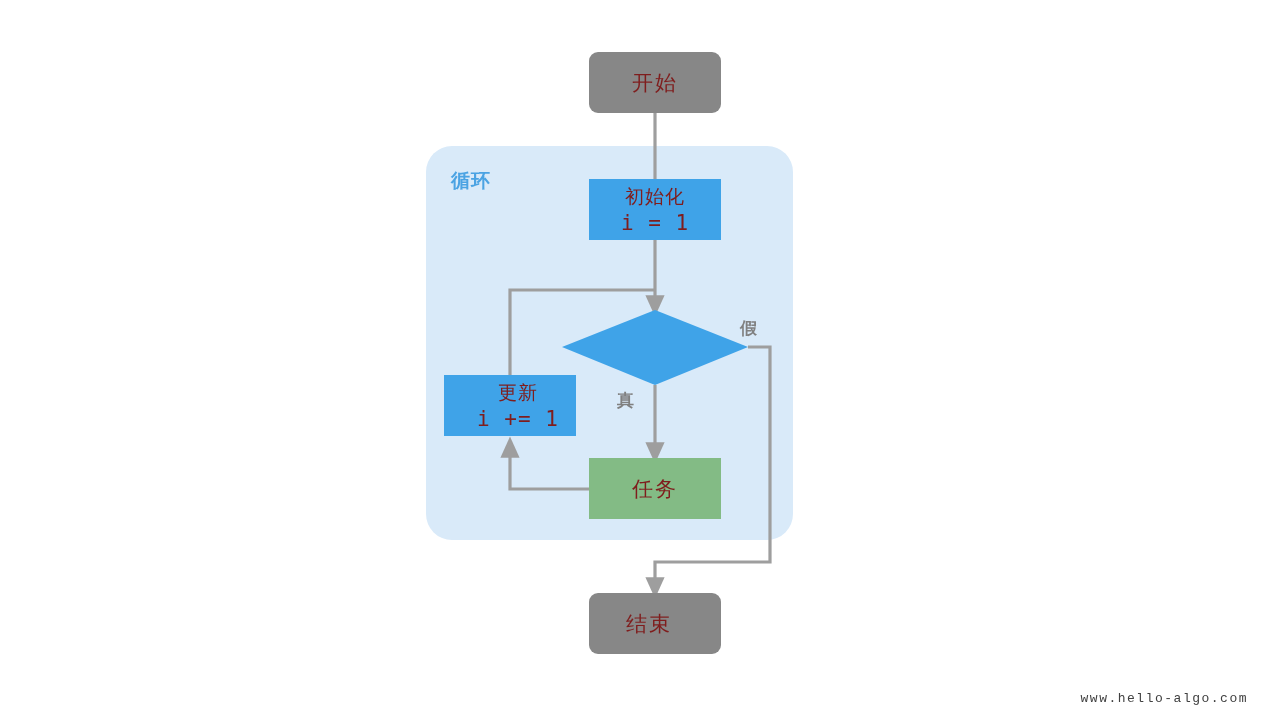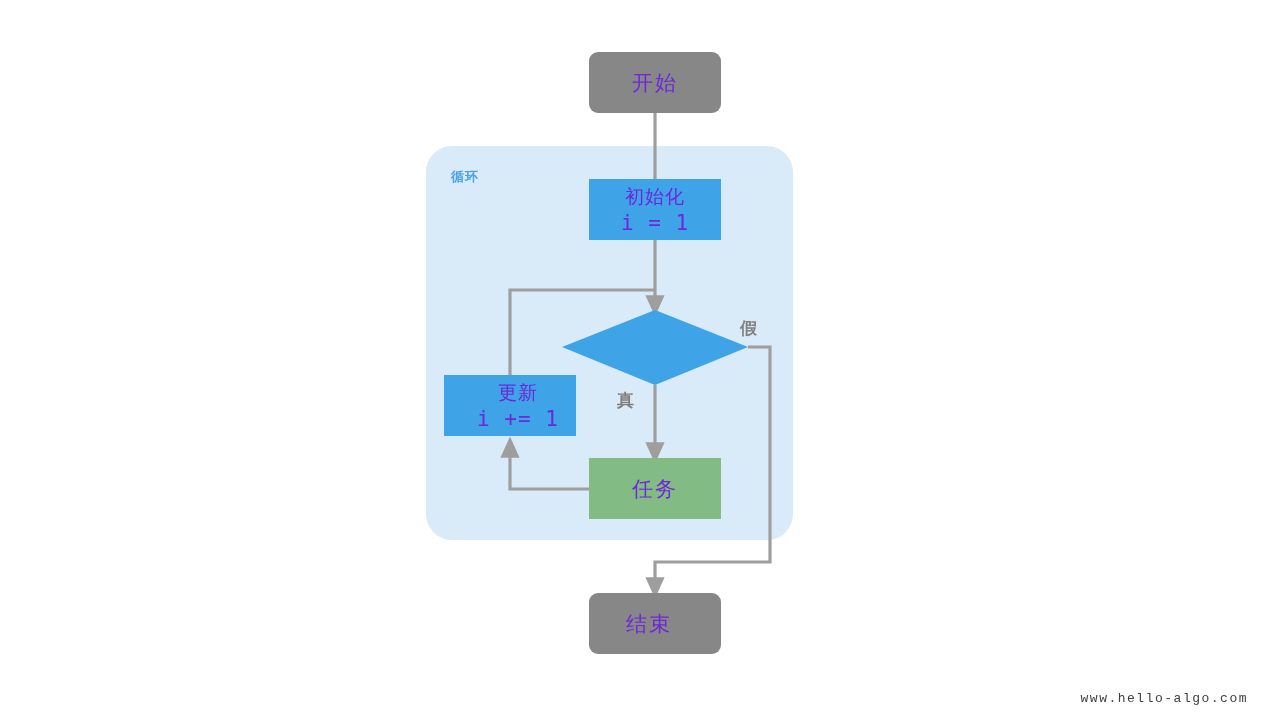--- a/index.html
+++ b/index.html
@@ -22,21 +22,21 @@
     width: 1280px;
     height: 720px;
   }
   .node-label {
     position: absolute;
     display: flex;
     flex-direction: column;
     align-items: center;
     justify-content: center;
     text-align: center;
-    color: #6d28d9;
+    color: #7f1d1d;
     pointer-events: none;
   }
   .label-cjk {
     font-family: "Liberation Sans", sans-serif;
     font-size: 19px;
     line-height: 27px;
     letter-spacing: 1px;
   }
   .label-mono {
     font-family: "DejaVu Sans Mono", "Liberation Mono", monospace;
@@ -45,21 +45,21 @@
     letter-spacing: 1px;
   }
   .terminal-label {
     font-size: 21px;
     letter-spacing: 2px;
   }
   .loop-title {
     position: absolute;
     left: 451px;
     top: 168px;
-    font-size: 13px;
+    font-size: 19px;
     font-weight: bold;
     color: #4ba3e3;
     letter-spacing: 1px;
   }
   .edge-label {
     position: absolute;
     font-size: 17px;
     font-weight: bold;
     color: #808080;
     letter-spacing: 1px;

